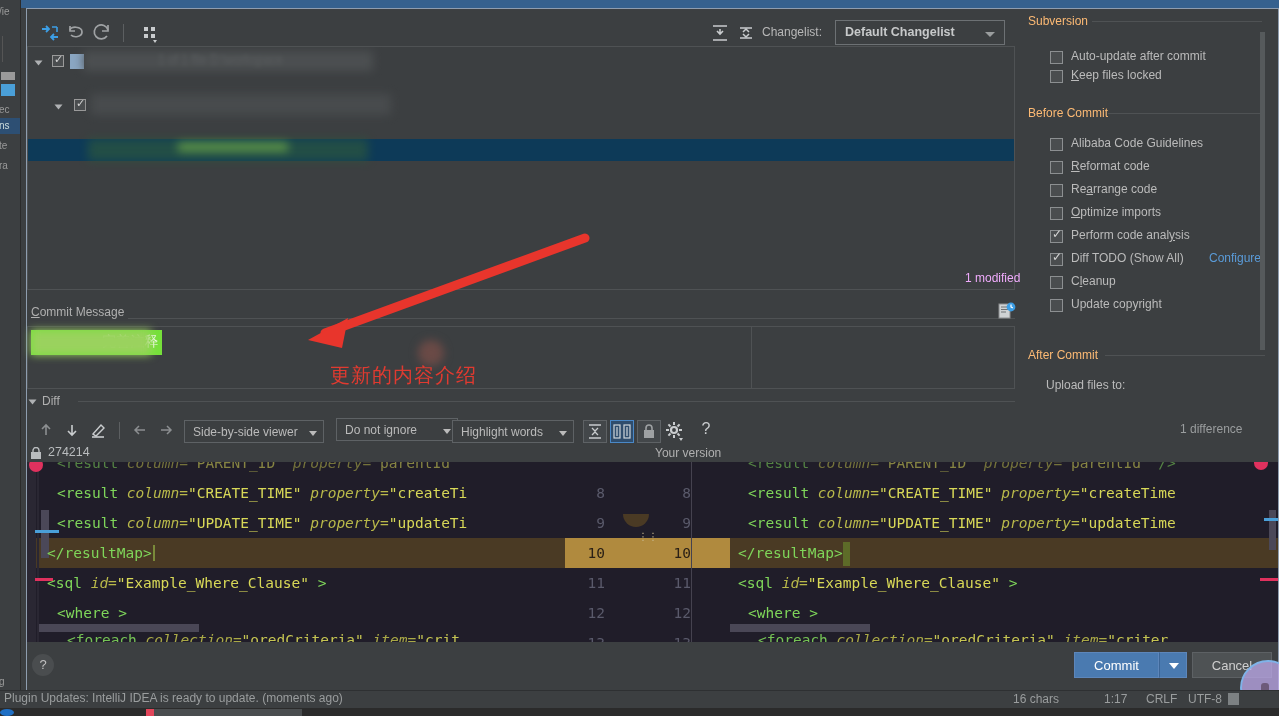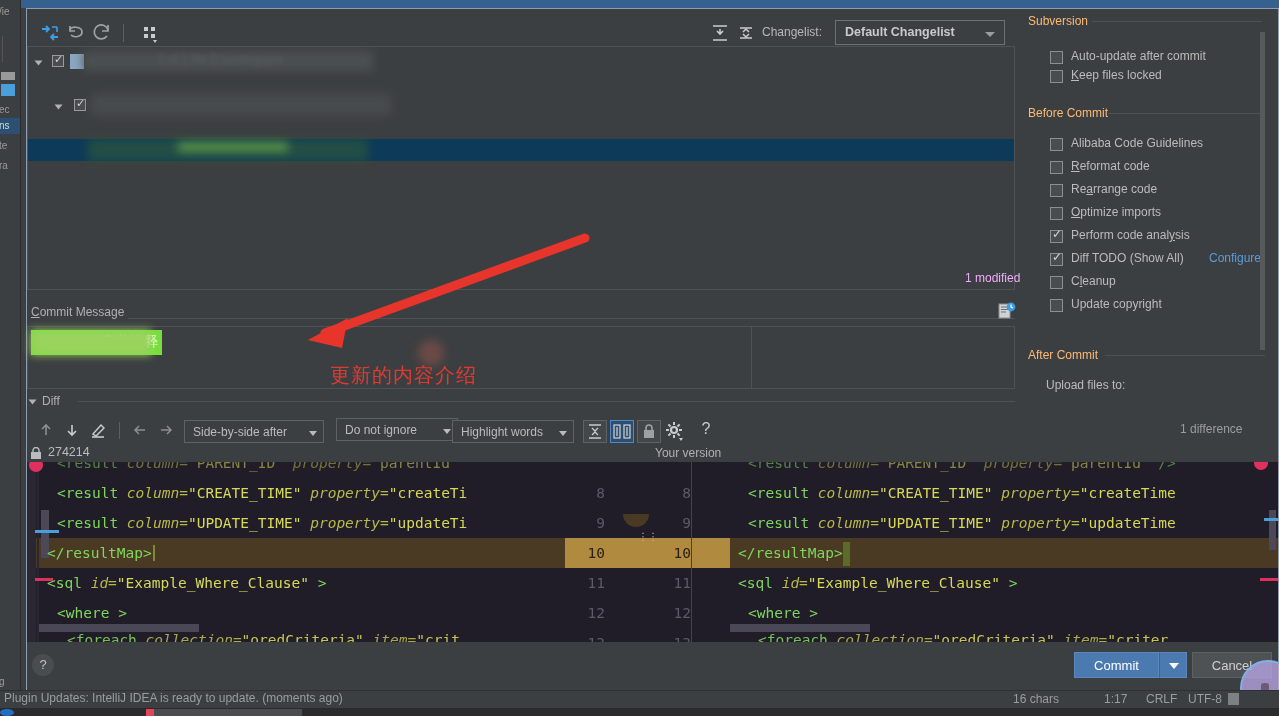--- a/index.html
+++ b/index.html
@@ -236,21 +236,21 @@
   <div class="abs" style="left:104px;top:3px;width:18px;height:18px;">
     <svg width="18" height="18" viewBox="0 0 18 18">
         <path d="M14 9 L4 9 M8 5 L4 9 L8 13" stroke="#8c8f91" stroke-width="1.5" fill="none"></path>
       </svg></div>
   <div class="abs" style="left:130px;top:3px;width:18px;height:18px;">
     <svg width="18" height="18" viewBox="0 0 18 18">
         <path d="M4 9 L14 9 M10 5 L14 9 L10 13" stroke="#8c8f91" stroke-width="1.5" fill="none"></path>
       </svg></div>
 
   <div class="combo" style="left:157px;top:2px;width:140px;">
-    <span>Side-by-side after</span><span class="cv"></span>
+    <span>Side-by-side viewer</span><span class="cv"></span>
   </div>
   <div class="combo" style="left:309px;top:0;width:122px;">
     <span>Do not ignore</span><span class="cv"></span>
   </div>
   <div class="combo" style="left:425px;top:2px;width:122px;">
     <span>Highlight words</span><span class="cv"></span>
   </div>
 
   <div class="sqbtn framed" style="left:556px;top:2px;">
     <svg width="22" height="21" viewBox="0 0 22 21">

